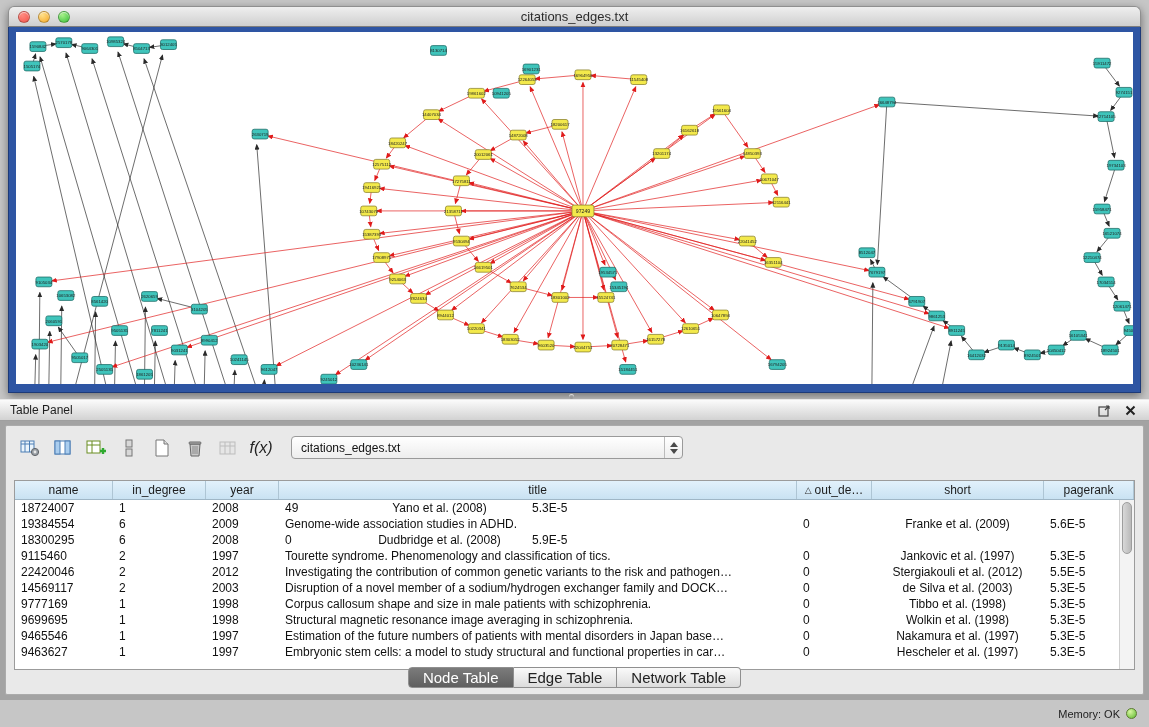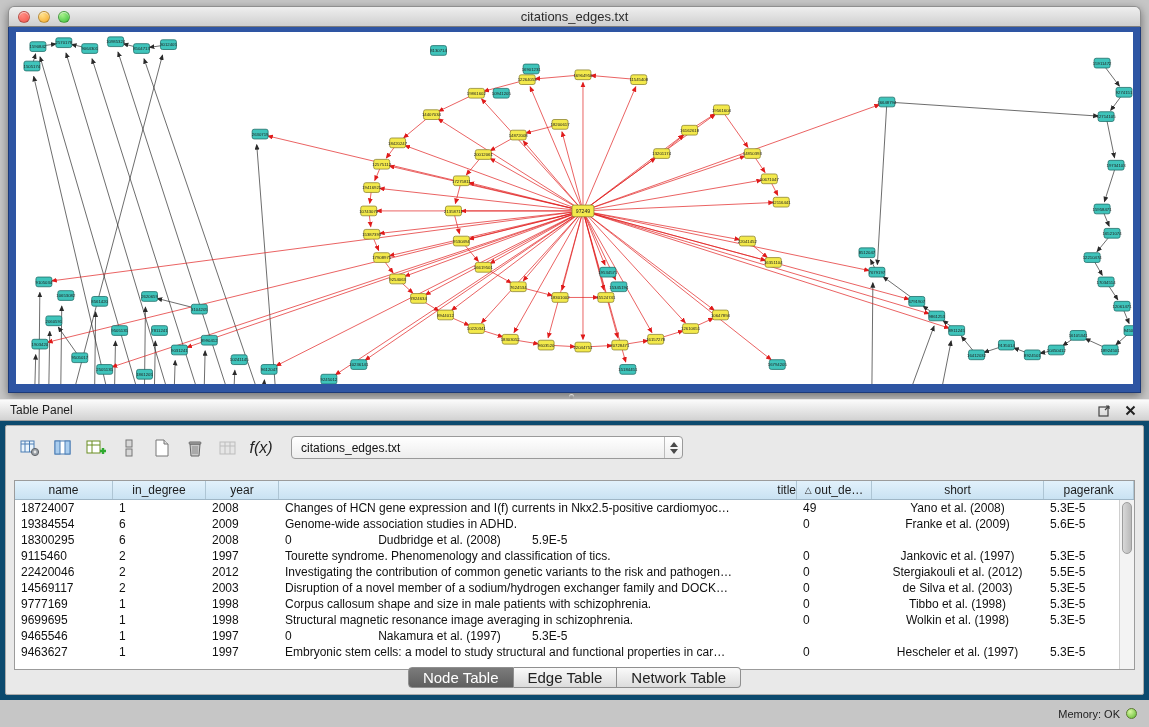--- a/index.html
+++ b/index.html
@@ -23,21 +23,21 @@
     background:#2e55a3; border-left:1px solid #1d3a78; border-right:1px solid #1d3a78; border-bottom:1px solid #1d3a78;
     padding:5px 7px 8px 7px; }
   .net-canvas { width:100%; height:100%; background:#ffffff; position:relative; overflow:hidden; }
   .net-canvas svg { position:absolute; inset:0; width:100%; height:100%; }
 
   
   .splitter-dot { position:absolute; left:569px; top:394px; width:5px; height:5px;
     border-radius:50%; background:#9a9a9a; box-shadow:inset 0 1px 1px rgba(255,255,255,.7); }
 
   
-  .table-panel { position:absolute; left:0; top:399px; width:1149px; height:301px; background:#0c4a6e; }
+  .table-panel { position:absolute; left:0; top:399px; width:1149px; height:301px; background:#a3a3a3; }
   .tp-header { height:22px; background:linear-gradient(#fbfbfb,#d2d2d2);
     border-top:1px solid #e8e8e8; border-bottom:1px solid #9f9f9f;
     display:flex; align-items:center; padding:0 10px; font-size:12px; color:#1e1e1e; }
   .tp-header .spacer { flex:1; }
   .tp-hicon { width:18px; height:16px; display:flex; align-items:center; justify-content:center; margin-left:8px; cursor:default; }
 
   .tp-body { position:absolute; left:5px; right:5px; top:26px; bottom:5px;
     background:#e9e9e9; border:1px solid #ababab; border-radius:2px; }
 
   .toolbar { position:absolute; left:12px; top:8px; height:28px; display:flex; align-items:center; gap:9px; }
@@ -528,40 +528,39 @@
       <div class="thead" id="thead">
           <div class="th" style="width: 98px;">
             <span>name</span>
           </div>
           <div class="th" style="width: 93px;">
             <span>in_degree</span>
           </div>
           <div class="th" style="width: 73px;">
             <span>year</span>
           </div>
-          <div class="th" style="width: 490px; flex: 1 0 490px; justify-content: flex-end;">
+          <div class="th" style="width: 490px; flex: 1 0 490px;">
             <span>title</span>
           </div>
           <div class="th" style="width: 75px;">
             <span class="sortg">△</span>
             <span>out_de…</span>
           </div>
           <div class="th" style="width: 172px;">
             <span>short</span>
           </div>
           <div class="th" style="width: 90px;">
             <span>pagerank</span>
           </div>
         </div>
       <div id="tbody">
           <div class="trow">
             <div class="td" style="width: 98px;">18724007</div>
             <div class="td" style="width: 93px;">1</div>
             <div class="td" style="width: 73px;">2008</div>
-            <div class="td" style="width: 490px; flex: 1 0 490px;">Changes of HCN gene expression and I(f) currents in Nkx2.5-positive cardiomyoc…</div>
             <div class="td" style="width: 75px;">49</div>
             <div class="td center" style="width: 172px;">Yano et al. (2008)</div>
             <div class="td" style="width: 90px;">5.3E-5</div>
           </div>
           <div class="trow">
             <div class="td" style="width: 98px;">19384554</div>
             <div class="td" style="width: 93px;">6</div>
             <div class="td" style="width: 73px;">2009</div>
             <div class="td" style="width: 490px; flex: 1 0 490px;">Genome-wide association studies in ADHD.</div>
             <div class="td" style="width: 75px;">0</div>
@@ -618,20 +617,21 @@
             <div class="td" style="width: 73px;">1998</div>
             <div class="td" style="width: 490px; flex: 1 0 490px;">Structural magnetic resonance image averaging in schizophrenia.</div>
             <div class="td" style="width: 75px;">0</div>
             <div class="td center" style="width: 172px;">Wolkin et al. (1998)</div>
             <div class="td" style="width: 90px;">5.3E-5</div>
           </div>
           <div class="trow">
             <div class="td" style="width: 98px;">9465546</div>
             <div class="td" style="width: 93px;">1</div>
             <div class="td" style="width: 73px;">1997</div>
+            <div class="td" style="width: 490px; flex: 1 0 490px;">Estimation of the future numbers of patients with mental disorders in Japan base…</div>
             <div class="td" style="width: 75px;">0</div>
             <div class="td center" style="width: 172px;">Nakamura et al. (1997)</div>
             <div class="td" style="width: 90px;">5.3E-5</div>
           </div>
           <div class="trow">
             <div class="td" style="width: 98px;">9463627</div>
             <div class="td" style="width: 93px;">1</div>
             <div class="td" style="width: 73px;">1997</div>
             <div class="td" style="width: 490px; flex: 1 0 490px;">Embryonic stem cells: a model to study structural and functional properties in car…</div>
             <div class="td" style="width: 75px;">0</div>

